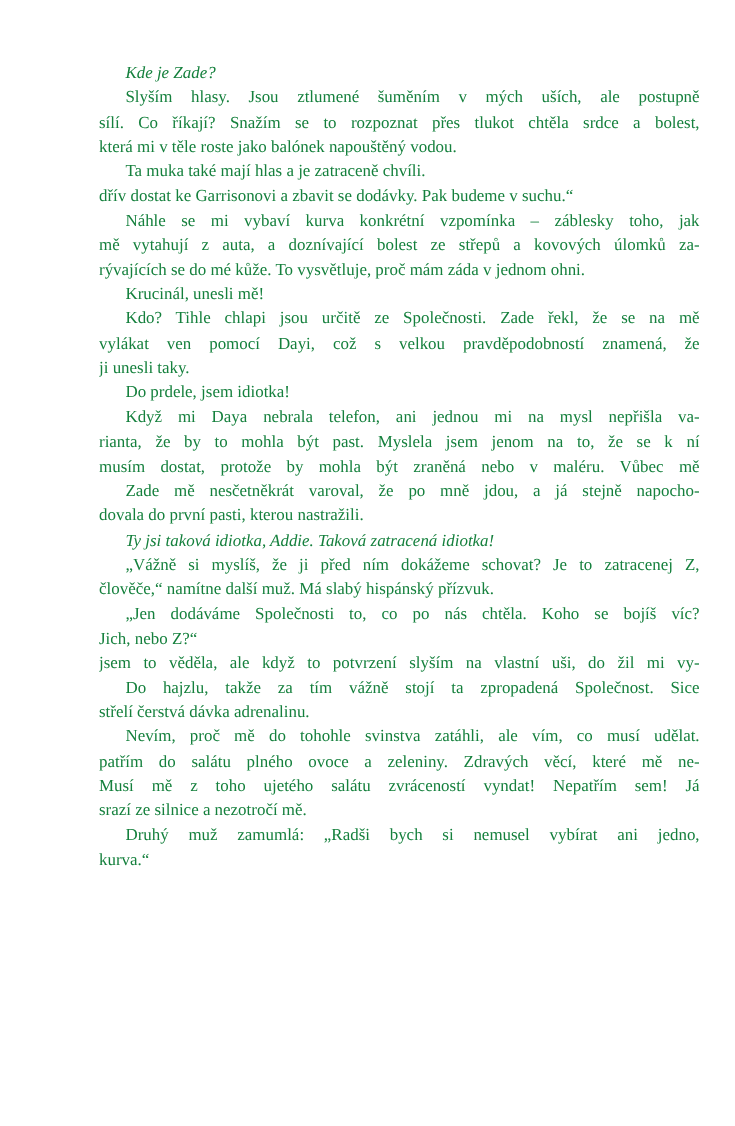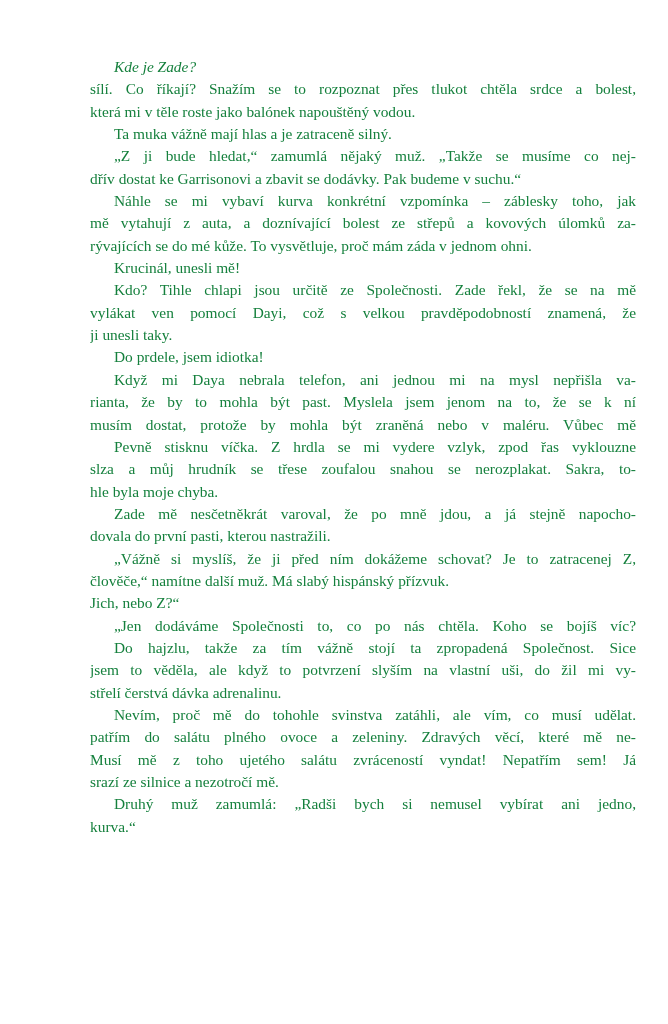--- a/index.html
+++ b/index.html
@@ -48,28 +48,28 @@
 </style>
 </head>
 <body>
 
 <div class="book-page">
   <div class="text-block" id="text-block">
       <p class="para italic">
         <span class="line first last">Kde je Zade?</span>
       </p>
       <p class="para">
+        <span class="line first">Slyším hlasy. Jsou ztlumené šuměním v mých uších, ale postupně</span>
         <span class="line">sílí. Co říkají? Snažím se to rozpoznat přes tlukot chtěla srdce a bolest,</span>
         <span class="line last">která mi v těle roste jako balónek napouštěný vodou.</span>
       </p>
       <p class="para">
-        <span class="line first last">Ta muka vážně mají hlas a je zatraceně silný.</span>
+        <span class="line first last">Ta muka také mají hlas a je zatraceně chvíli.</span>
       </p>
       <p class="para">
-        <span class="line first">„Z ji bude hledat,“ zamumlá nějaký muž. „Takže se musíme co nej-</span>
         <span class="line last">dřív dostat ke Garrisonovi a zbavit se dodávky. Pak budeme v suchu.“</span>
       </p>
       <p class="para">
         <span class="line first">Náhle se mi vybaví kurva konkrétní vzpomínka – záblesky toho, jak</span>
         <span class="line">mě vytahují z auta, a doznívající bolest ze střepů a kovových úlomků za-</span>
         <span class="line last">rývajících se do mé kůže. To vysvětluje, proč mám záda v jednom ohni.</span>
       </p>
       <p class="para">
         <span class="line first last">Krucinál, unesli mě!</span>
       </p>
@@ -80,39 +80,37 @@
       </p>
       <p class="para">
         <span class="line first last">Do prdele, jsem idiotka!</span>
       </p>
       <p class="para">
         <span class="line first">Když mi Daya nebrala telefon, ani jednou mi na mysl nepřišla va-</span>
         <span class="line">rianta, že by to mohla být past. Myslela jsem jenom na to, že se k ní</span>
         <span class="line">musím dostat, protože by mohla být zraněná nebo v maléru. Vůbec mě</span>
       </p>
       <p class="para">
-        <span class="line first">Pevně stisknu víčka. Z hrdla se mi vydere vzlyk, zpod řas vyklouzne</span>
-        <span class="line">slza a můj hrudník se třese zoufalou snahou se nerozplakat. Sakra, to-</span>
-        <span class="line last">hle byla moje chyba.</span>
-      </p>
-      <p class="para">
         <span class="line first">Zade mě nesčetněkrát varoval, že po mně jdou, a já stejně napocho-</span>
         <span class="line last">dovala do první pasti, kterou nastražili.</span>
+      </p>
+      <p class="para italic">
+        <span class="line first last">Ty jsi taková idiotka, Addie. Taková zatracená idiotka!</span>
       </p>
       <p class="para">
         <span class="line first">„Vážně si myslíš, že ji před ním dokážeme schovat? Je to zatracenej Z,</span>
         <span class="line last">člověče,“ namítne další muž. Má slabý hispánský přízvuk.</span>
       </p>
       <p class="para">
+        <span class="line first">„Jen dodáváme Společnosti to, co po nás chtěla. Koho se bojíš víc?</span>
         <span class="line last">Jich, nebo Z?“</span>
-        <span class="line first">„Jen dodáváme Společnosti to, co po nás chtěla. Koho se bojíš víc?</span>
       </p>
       <p class="para">
+        <span class="line">jsem to věděla, ale když to potvrzení slyším na vlastní uši, do žil mi vy-</span>
         <span class="line first">Do hajzlu, takže za tím vážně stojí ta zpropadená Společnost. Sice</span>
-        <span class="line">jsem to věděla, ale když to potvrzení slyším na vlastní uši, do žil mi vy-</span>
         <span class="line last">střelí čerstvá dávka adrenalinu.</span>
       </p>
       <p class="para">
         <span class="line first">Nevím, proč mě do tohohle svinstva zatáhli, ale vím, co musí udělat.</span>
         <span class="line">patřím do salátu plného ovoce a zeleniny. Zdravých věcí, které mě ne-</span>
         <span class="line">Musí mě z toho ujetého salátu zvráceností vyndat! Nepatřím sem! Já</span>
         <span class="line last">srazí ze silnice a nezotročí mě.</span>
       </p>
       <p class="para">
         <span class="line first">Druhý muž zamumlá: „Radši bych si nemusel vybírat ani jedno,</span>

